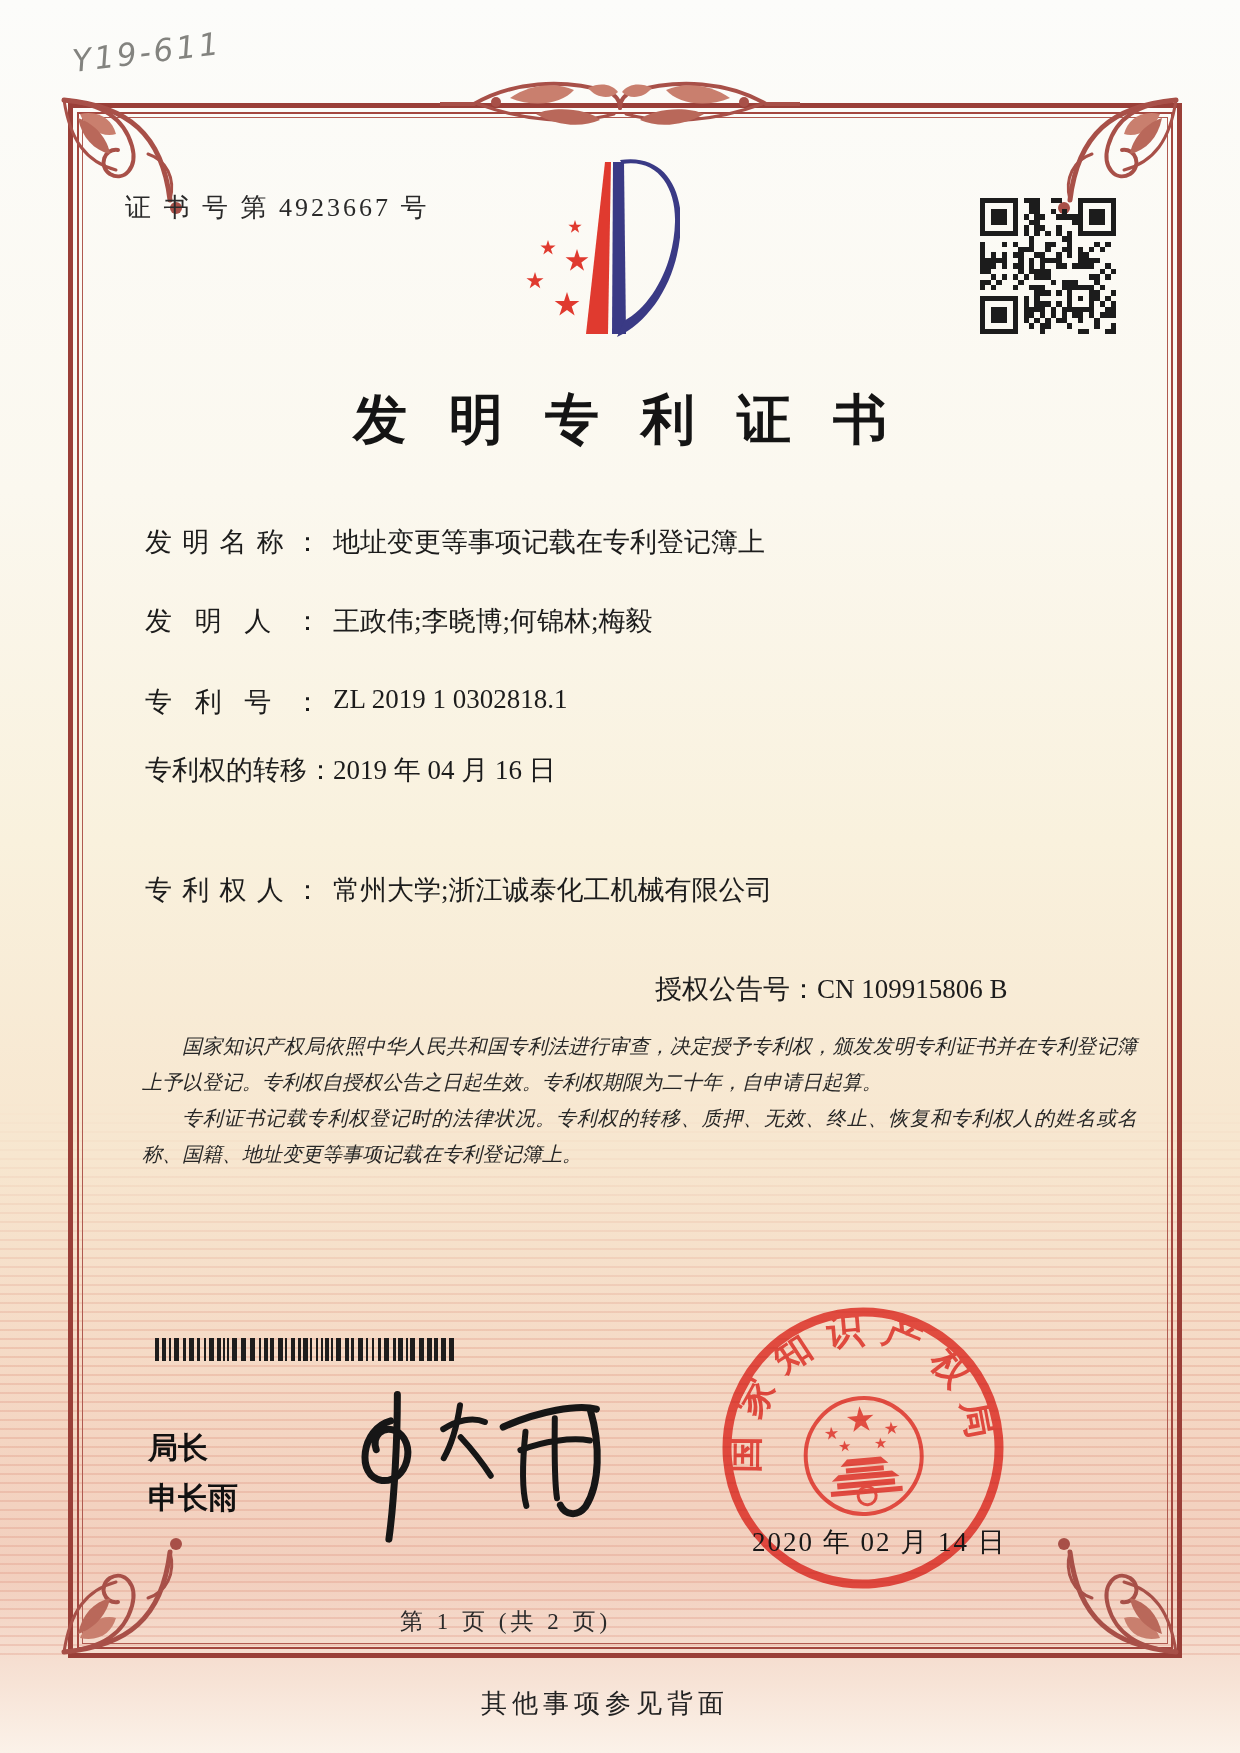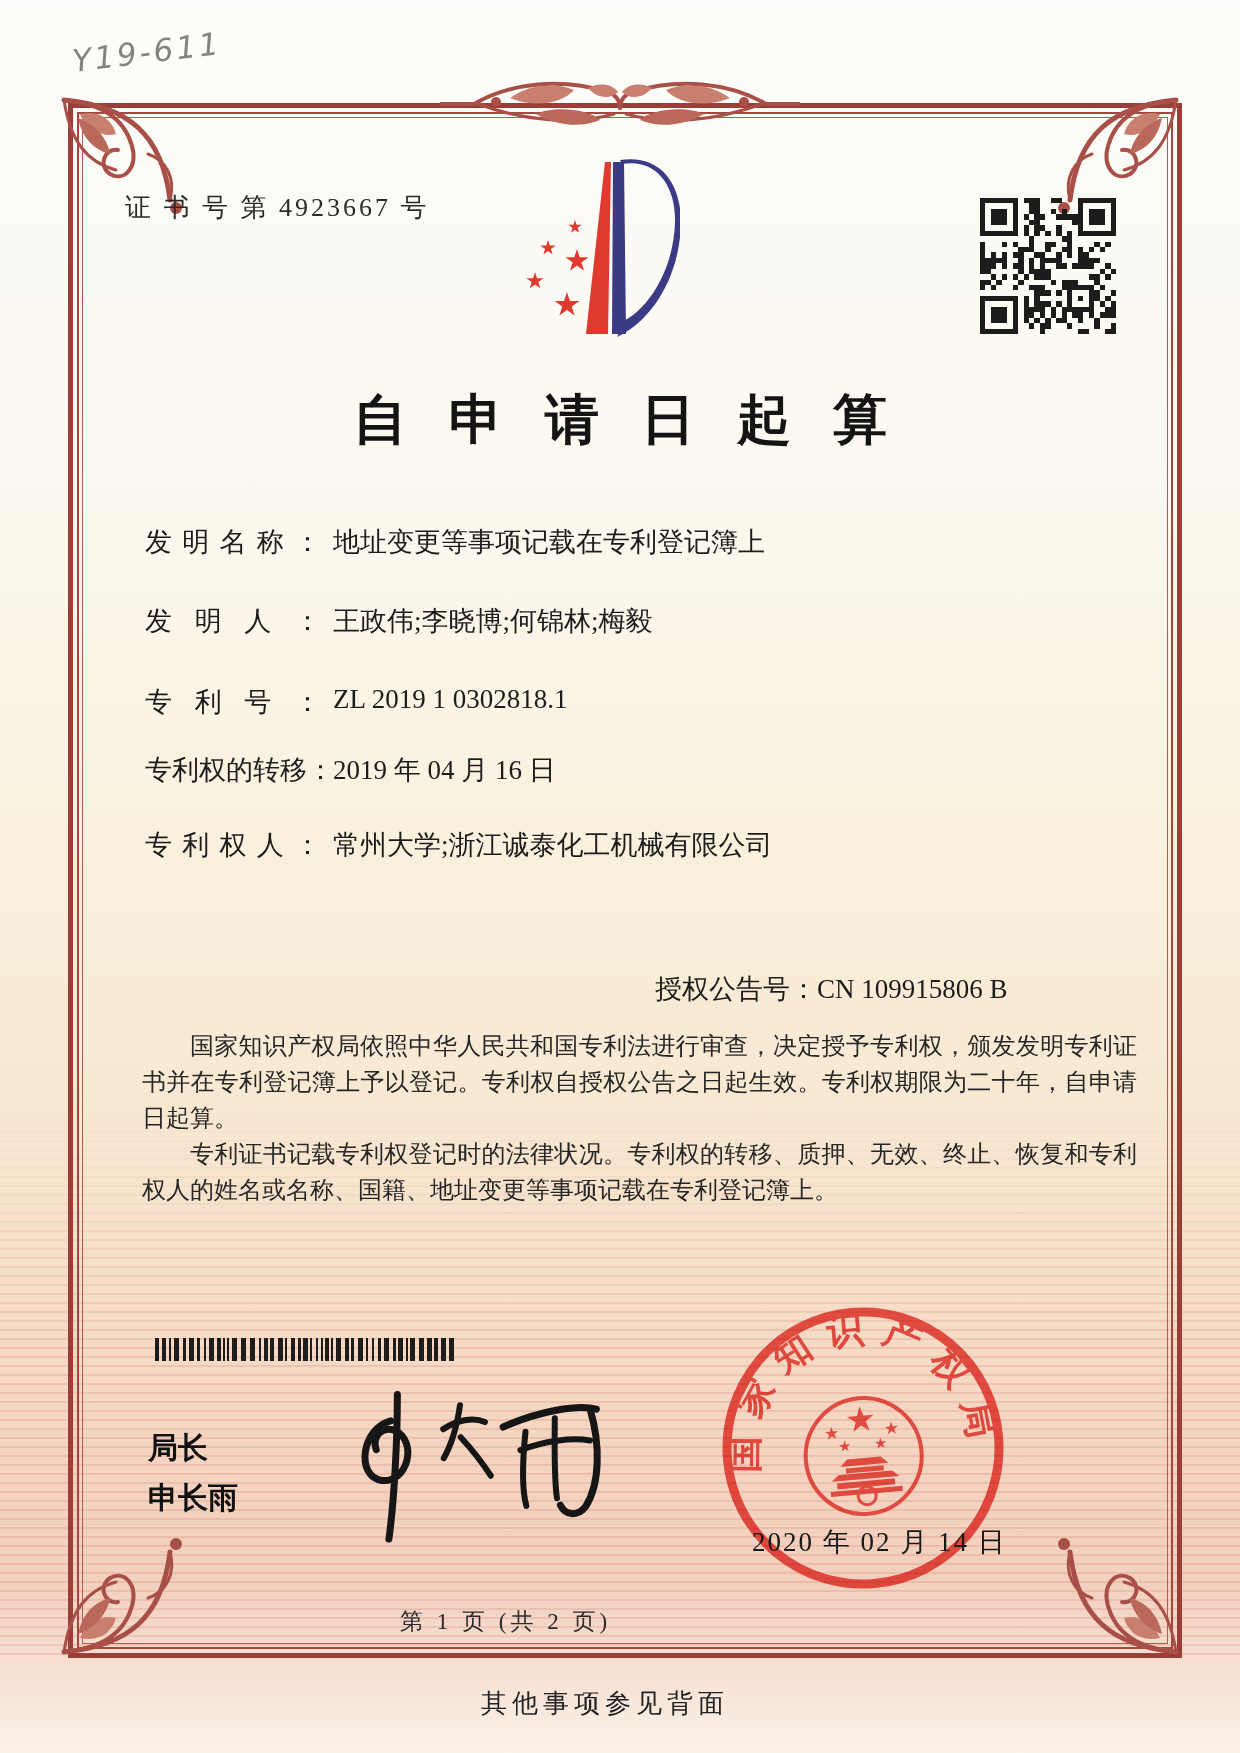--- a/index.html
+++ b/index.html
@@ -29,22 +29,22 @@
   .title{
     position:absolute;left:68px;top:384px;width:1104px;text-align:center;
     font-size:54px;font-weight:bold;letter-spacing:42px;text-indent:42px;color:#141414;
   }
   .frow{position:absolute;left:145px;width:980px;height:36px;font-size:27px;white-space:nowrap;}
   .f-label{display:inline-block;width:176px;text-align:justify;text-align-last:justify;vertical-align:top;}
   .f-value{margin-left:12px;}
   .grant-left{position:absolute;left:145px;top:971px;font-size:27px;white-space:nowrap;}
   .grant-right{position:absolute;left:655px;top:971px;font-size:27px;white-space:nowrap;}
   .body-text{
-    position:absolute;left:142px;top:1028px;width:995px;font-size:24px;line-height:36px;
-    text-align:justify;color:#262626;
+    position:absolute;left:142px;top:1028px;width:995px;font-size:20px;line-height:36px;
+    text-align:justify;color:#262626;font-style:italic;
   }
   .body-text p{margin:0;text-indent:2em;}
   .barcode{position:absolute;left:155px;top:1338px;width:308px;height:23px;}
   .barcode div{position:absolute;top:0;height:100%;background:#1d1d1d;}
   .chief{position:absolute;left:148px;font-family:"Liberation Sans","DejaVu Sans",sans-serif;font-weight:bold;font-size:30px;color:#111;text-align:center;}
   .sig{position:absolute;left:345px;top:1382px;transform:rotate(-3deg);}
   .sealwrap{position:absolute;left:703px;top:1288px;width:320px;height:320px;transform:rotate(-5deg);mix-blend-mode:multiply;}
   .sealdate{position:absolute;left:752px;top:1524px;font-size:27px;letter-spacing:2px;color:#181818;white-space:nowrap;}
   .pageno{position:absolute;left:400px;top:1606px;width:340px;font-size:23px;letter-spacing:4px;color:#2a2a2a;}
   .note{position:absolute;left:380px;top:1686px;width:450px;text-align:center;font-size:26px;letter-spacing:5px;color:#222;}
@@ -411,35 +411,35 @@
       <rect x="4" y="24" width="1" height="1" fill="#1c1c1c"></rect>
       <rect x="5" y="24" width="1" height="1" fill="#1c1c1c"></rect>
       <rect x="6" y="24" width="1" height="1" fill="#1c1c1c"></rect>
       <rect x="11" y="24" width="1" height="1" fill="#1c1c1c"></rect>
       <rect x="18" y="24" width="1" height="1" fill="#1c1c1c"></rect>
       <rect x="19" y="24" width="1" height="1" fill="#1c1c1c"></rect>
       <rect x="23" y="24" width="1" height="1" fill="#1c1c1c"></rect>
       <rect x="24" y="24" width="1" height="1" fill="#1c1c1c"></rect>
     </svg>
 
-  <div class="title">自申请日起算</div>
+  <div class="title">发明专利证书</div>
 
   <div class="frow" style="top:524px">
     <span class="f-label">发明名称：</span><span class="f-value">地址变更等事项记载在专利登记簿上</span>
   </div>
   <div class="frow" style="top:603px">
     <span class="f-label">发明人：</span><span class="f-value">王政伟;李晓博;何锦林;梅毅</span>
   </div>
   <div class="frow" style="top:684px">
     <span class="f-label">专利号：</span><span class="f-value">ZL 2019 1 0302818.1</span>
   </div>
   <div class="frow" style="top:752px">
     <span class="f-label">专利权的转移：</span><span class="f-value">2019 年 04 月 16 日</span>
   </div>
-  <div class="frow" style="top:827px">
+  <div class="frow" style="top:872px">
     <span class="f-label">专利权人：</span><span class="f-value">常州大学;浙江诚泰化工机械有限公司</span>
   </div>
 
   <div class="grant-right">
     <span>授权公告号：</span><span>CN 109915806 B</span>
   </div>
 
   <div class="body-text">
     <p>国家知识产权局依照中华人民共和国专利法进行审查，决定授予专利权，颁发发明专利证书并在专利登记簿上予以登记。专利权自授权公告之日起生效。专利权期限为二十年，自申请日起算。</p>
     <p>专利证书记载专利权登记时的法律状况。专利权的转移、质押、无效、终止、恢复和专利权人的姓名或名称、国籍、地址变更等事项记载在专利登记簿上。</p>

